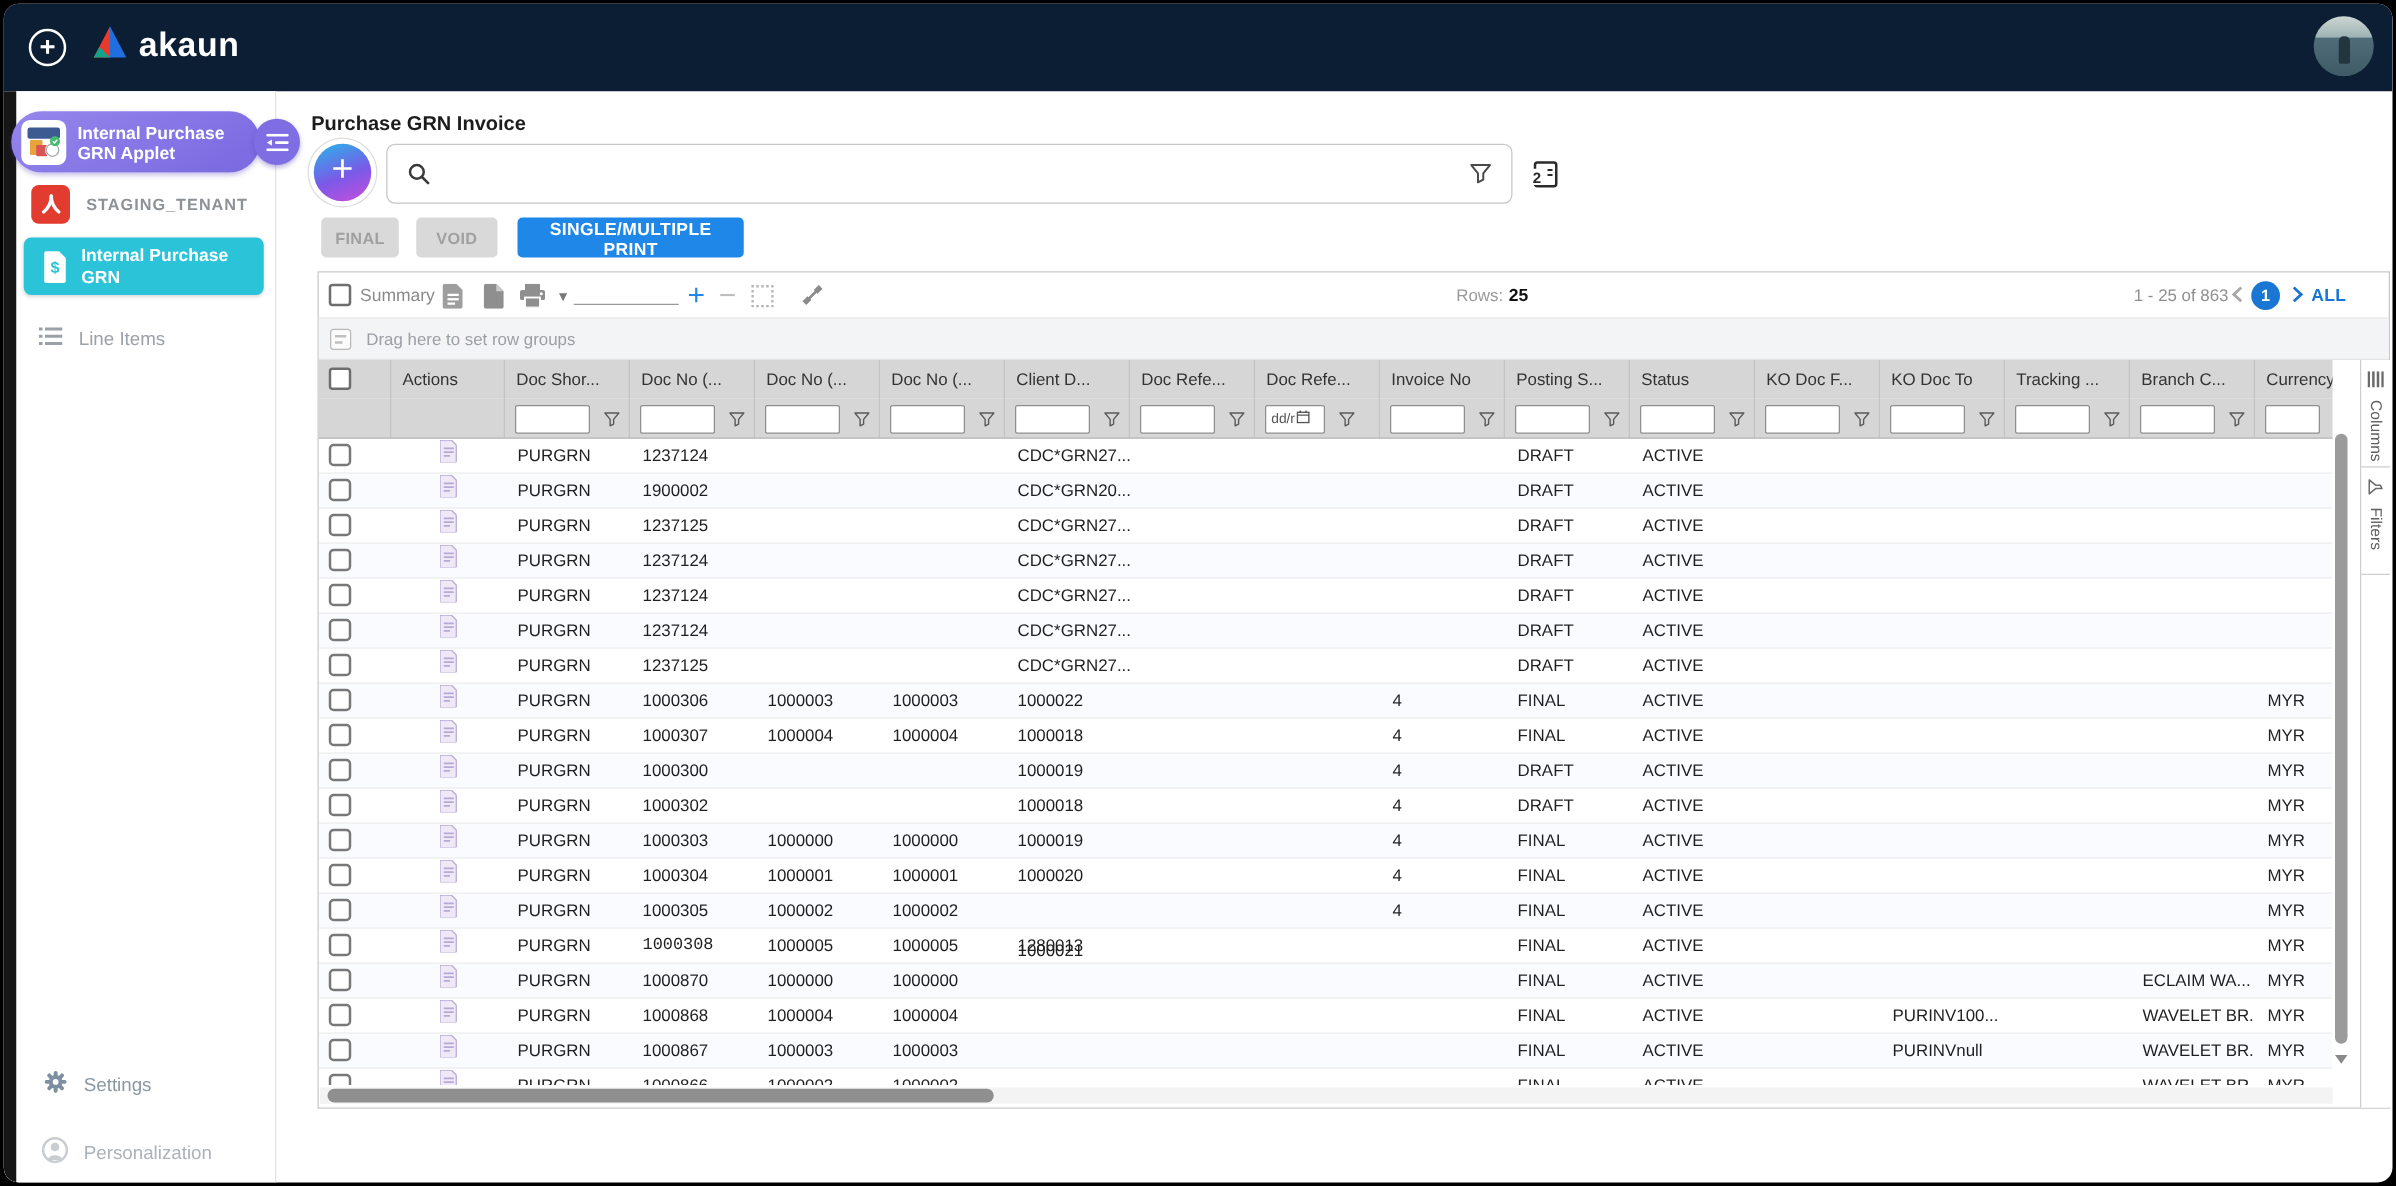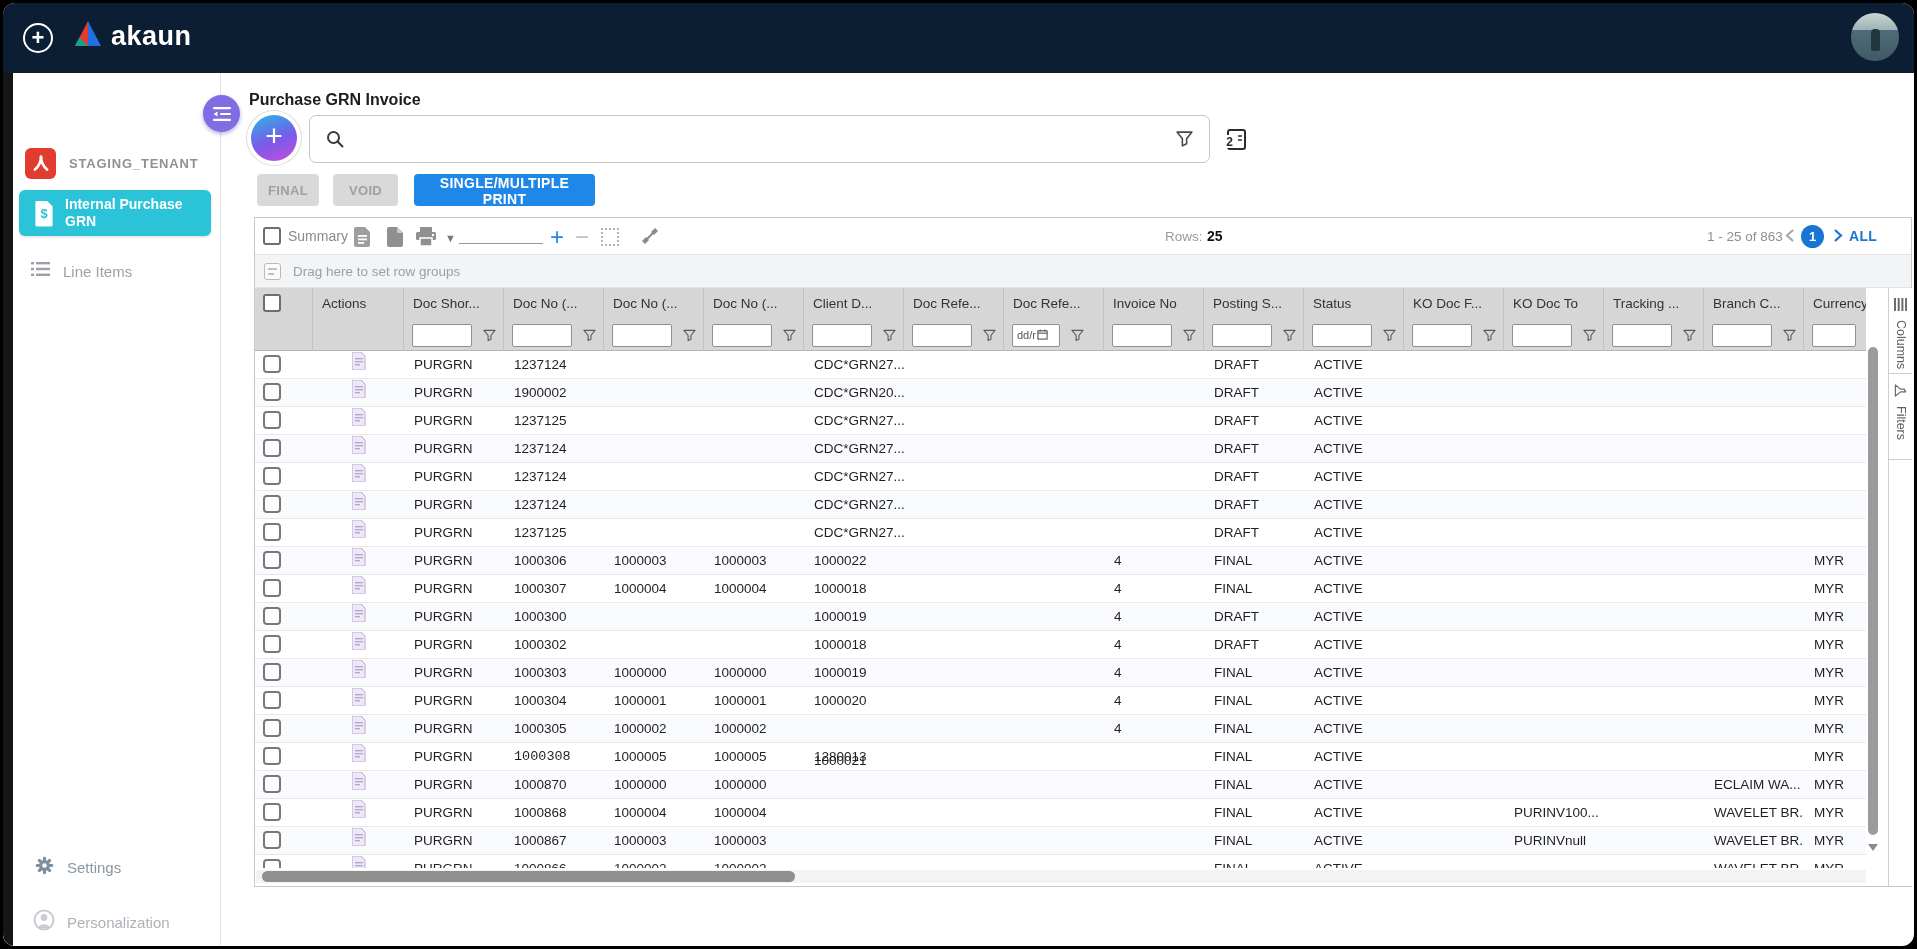--- a/index.html
+++ b/index.html
@@ -135,20 +135,34 @@
           <polygon points="6.5,17.5 15,26 2,26" fill="#12a48b"></polygon>
         </svg>
       </span>
       <span class="brand-text">akaun</span>
     </div>
     <div class="avatar"></div>
   </div>
 
   <div class="sidebar">
     <div class="side-edge"></div>
+    <div class="applet-pill">
+      <div class="applet-icon">
+        <svg width="36" height="36" viewBox="0 0 36 36">
+          <rect x="5" y="6" width="26" height="9" rx="2" fill="#3d5a91"></rect>
+          <rect x="7" y="16" width="10" height="12" rx="1" fill="#e8a33d"></rect>
+          <rect x="12" y="20" width="9" height="9" rx="1" fill="#d95555"></rect>
+          <circle cx="25" cy="24" r="6" fill="#fff"></circle>
+          <circle cx="25" cy="24" r="5" fill="none" stroke="#9aa" stroke-width="1"></circle>
+          <circle cx="27" cy="17" r="4" fill="#3fbf6e"></circle>
+          <path d="M25.2 17 l1.4 1.4 2.2-2.6" stroke="#fff" stroke-width="1.2" fill="none"></path>
+        </svg>
+      </div>
+      <div class="applet-title">Internal Purchase GRN Applet</div>
+    </div>
     <div class="collapse-btn">
       <svg width="18" height="14" viewBox="0 0 18 14">
         <rect x="0" y="0" width="18" height="2.2" rx="1" fill="#fff"></rect>
         <rect x="7" y="5.9" width="11" height="2.2" rx="1" fill="#fff"></rect>
         <rect x="0" y="11.8" width="18" height="2.2" rx="1" fill="#fff"></rect>
         <polygon points="4.5,4.5 0.5,7 4.5,9.5" fill="#fff"></polygon>
       </svg>
     </div>
     <div class="tenant-row">
       <div class="tenant-icon">

